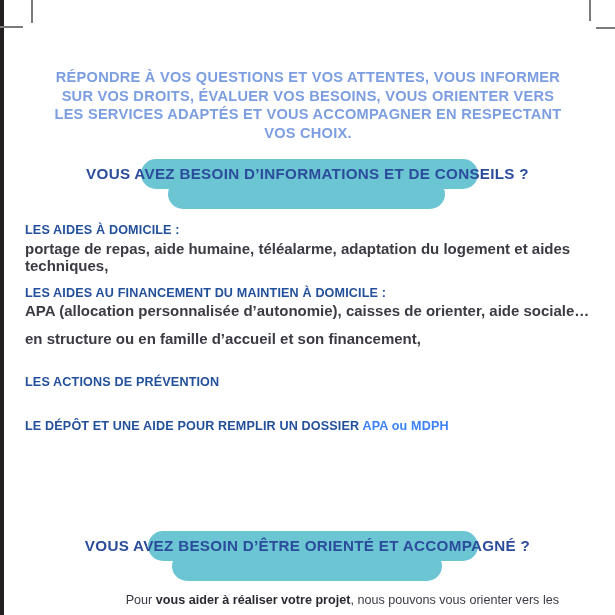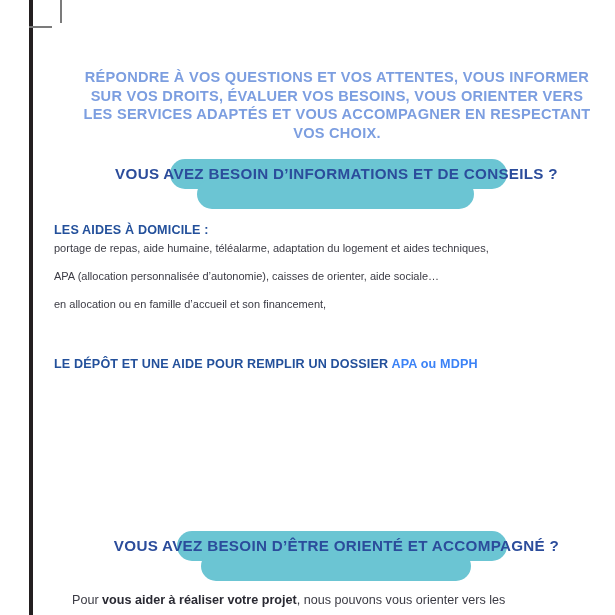--- a/index.html
+++ b/index.html
@@ -13,21 +13,20 @@
     font-family: "Liberation Sans", sans-serif;
     overflow: hidden;
     position: relative;
   }
 
   
   #page {
     position: absolute;
     inset: 0;
     background: #ffffff;
-    margin-left: 29px;
   }
   .edge-band {
     position: absolute;
     left: 0;
     top: 0;
     width: 4px;
     height: 615px;
     background: #231f20;
   }
   .crop-mark {
@@ -115,43 +114,43 @@
     margin: 0;
     font-size: 12.6px;
     line-height: 16.5px;
     font-weight: bold;
     letter-spacing: 0.15px;
     color: #23509b;
     text-transform: uppercase;
   }
   .service-detail {
     margin: 1px 0 0 0;
-    font-size: 11px;
+    font-size: 15px;
     line-height: 17px;
-    font-weight: normal;
+    font-weight: bold;
     color: #3b3b44;
   }
   .service-heading .trailing-normal {
     font-weight: bold;
     color: #3b82f6;
     text-transform: none;
   }
   .spacer-block { height: 5px; }
 
   
   .footer-para {
     position: absolute;
-    left: 43px;
+    left: 54px;
     top: 592px;
     width: 505px;
     margin: 0;
     font-size: 12.6px;
     line-height: 17px;
     color: #3b3b44;
-    text-align: left;
+    text-align: right;
   }
   .footer-para b { font-weight: bold; color: #2a2a33; }
 </style>
 </head>
 <body>
 
 <div id="page">
 
   <div class="edge-band"></div>
   <div class="crop-mark crop-v-left"></div>
@@ -170,31 +169,35 @@
     </div>
 
     <div class="services">
 
       <div class="service-block">
         <p class="service-heading">Les aides à domicile :</p>
         <p class="service-detail">portage de repas, aide humaine, téléalarme, adaptation du logement et aides techniques,</p>
       </div>
 
       <div class="service-block">
+        <p class="service-heading">Les aides au financement du maintien à domicile :</p>
         <p class="service-detail">APA (allocation personnalisée d’autonomie), caisses de orienter, aide sociale…</p>
       </div>
 
       <div class="service-block">
-        <p class="service-detail">en allocation ou en famille d’accueil et son financement,</p>
+        <p class="service-detail">en structure ou en famille d’accueil et son financement,</p>
       </div>
 
 
 
       <div class="service-block spacer-block"></div>
 
+      <div class="service-block">
+        <p class="service-heading">Les actions de prévention</p>
+      </div>
 
       <div class="service-block spacer-block"></div>
 
       <div class="service-block">
         <p class="service-heading"><span>Le dépôt et une aide pour remplir un dossier</span><span class="trailing-normal"> APA ou MDPH</span></p>
       </div>
 
     </div>
 
     <div class="banner" id="banner-oriente">

